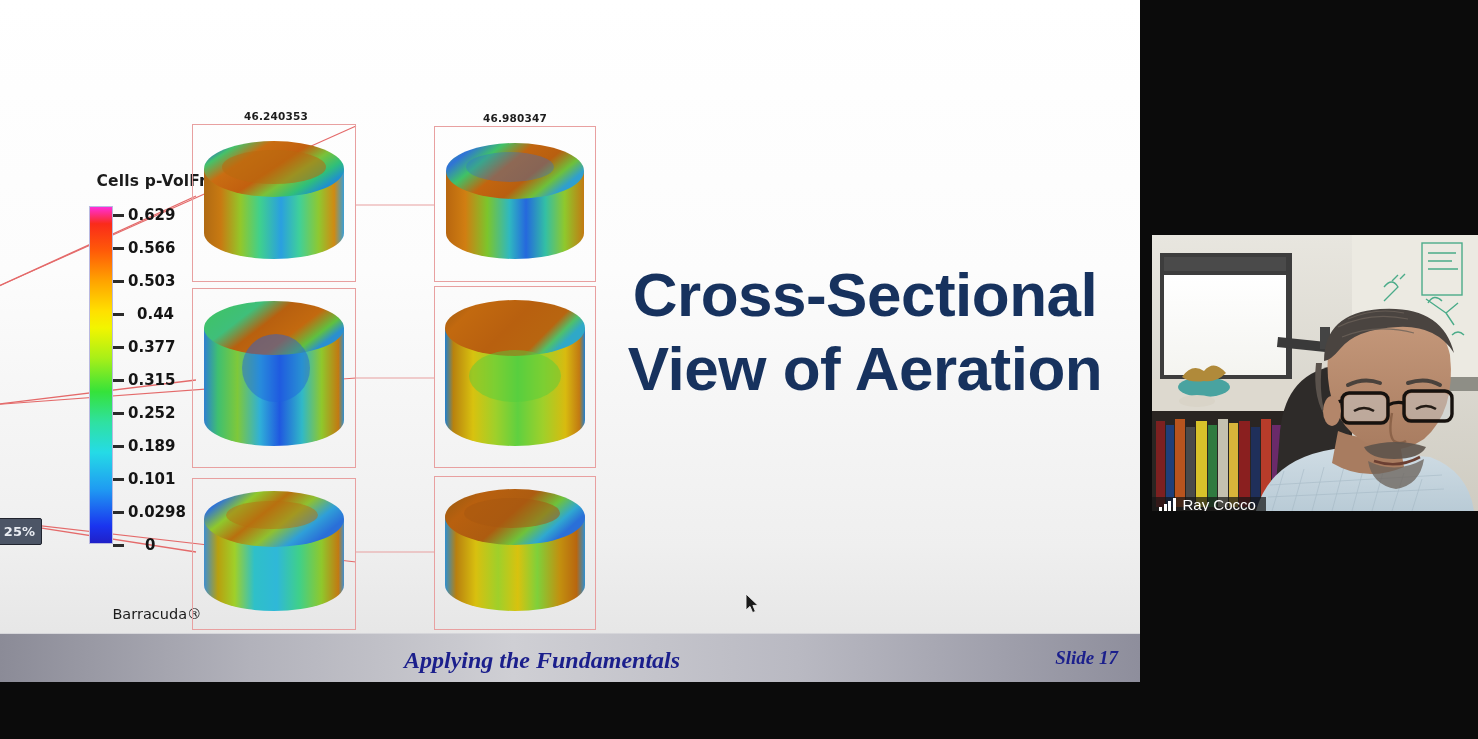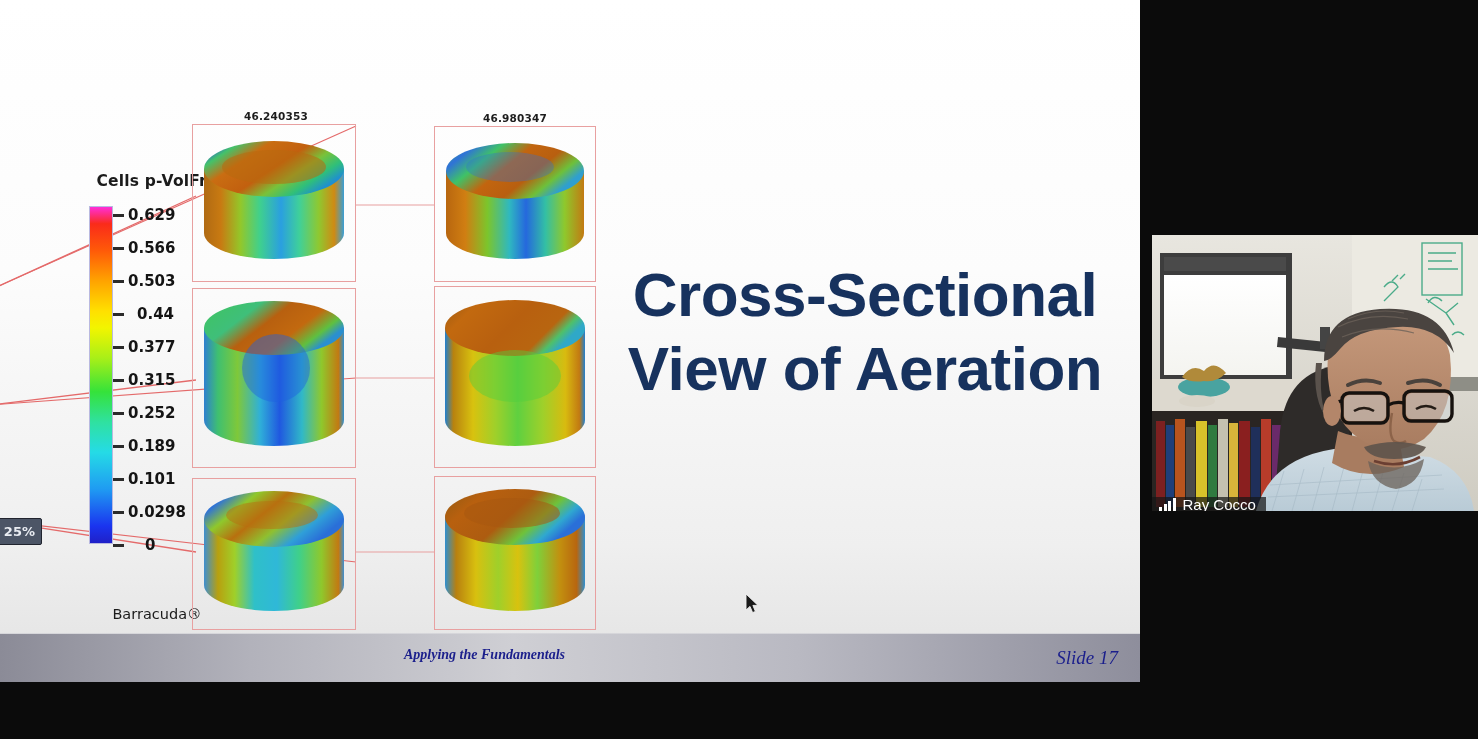--- a/index.html
+++ b/index.html
@@ -177,30 +177,30 @@
     background: linear-gradient(to right, #8b8b97 0%, #b2b2bb 22%, #cfcfd4 45%, #b9b9c2 70%, #8e8e9c 100%);
     border-top: 1px solid #d6d6da;
   }
   #footer-left {
     position: absolute;
     left: 404px;
     top: 13px;
     font-family: "Liberation Serif", serif;
     font-style: italic;
     font-weight: bold;
-    font-size: 14px;
+    font-size: 24px;
     color: #1b1f8c;
   }
   #footer-right {
     position: absolute;
     right: 22px;
     top: 13px;
     font-family: "Liberation Serif", serif;
     font-style: italic;
-    font-weight: normal;
+    font-weight: bold;
     font-size: 19px;
     color: #1b1f8c;
   }
 
   
   #zoom-badge {
     position: absolute;
     left: -16px;
     top: 518px;
     width: 58px;

